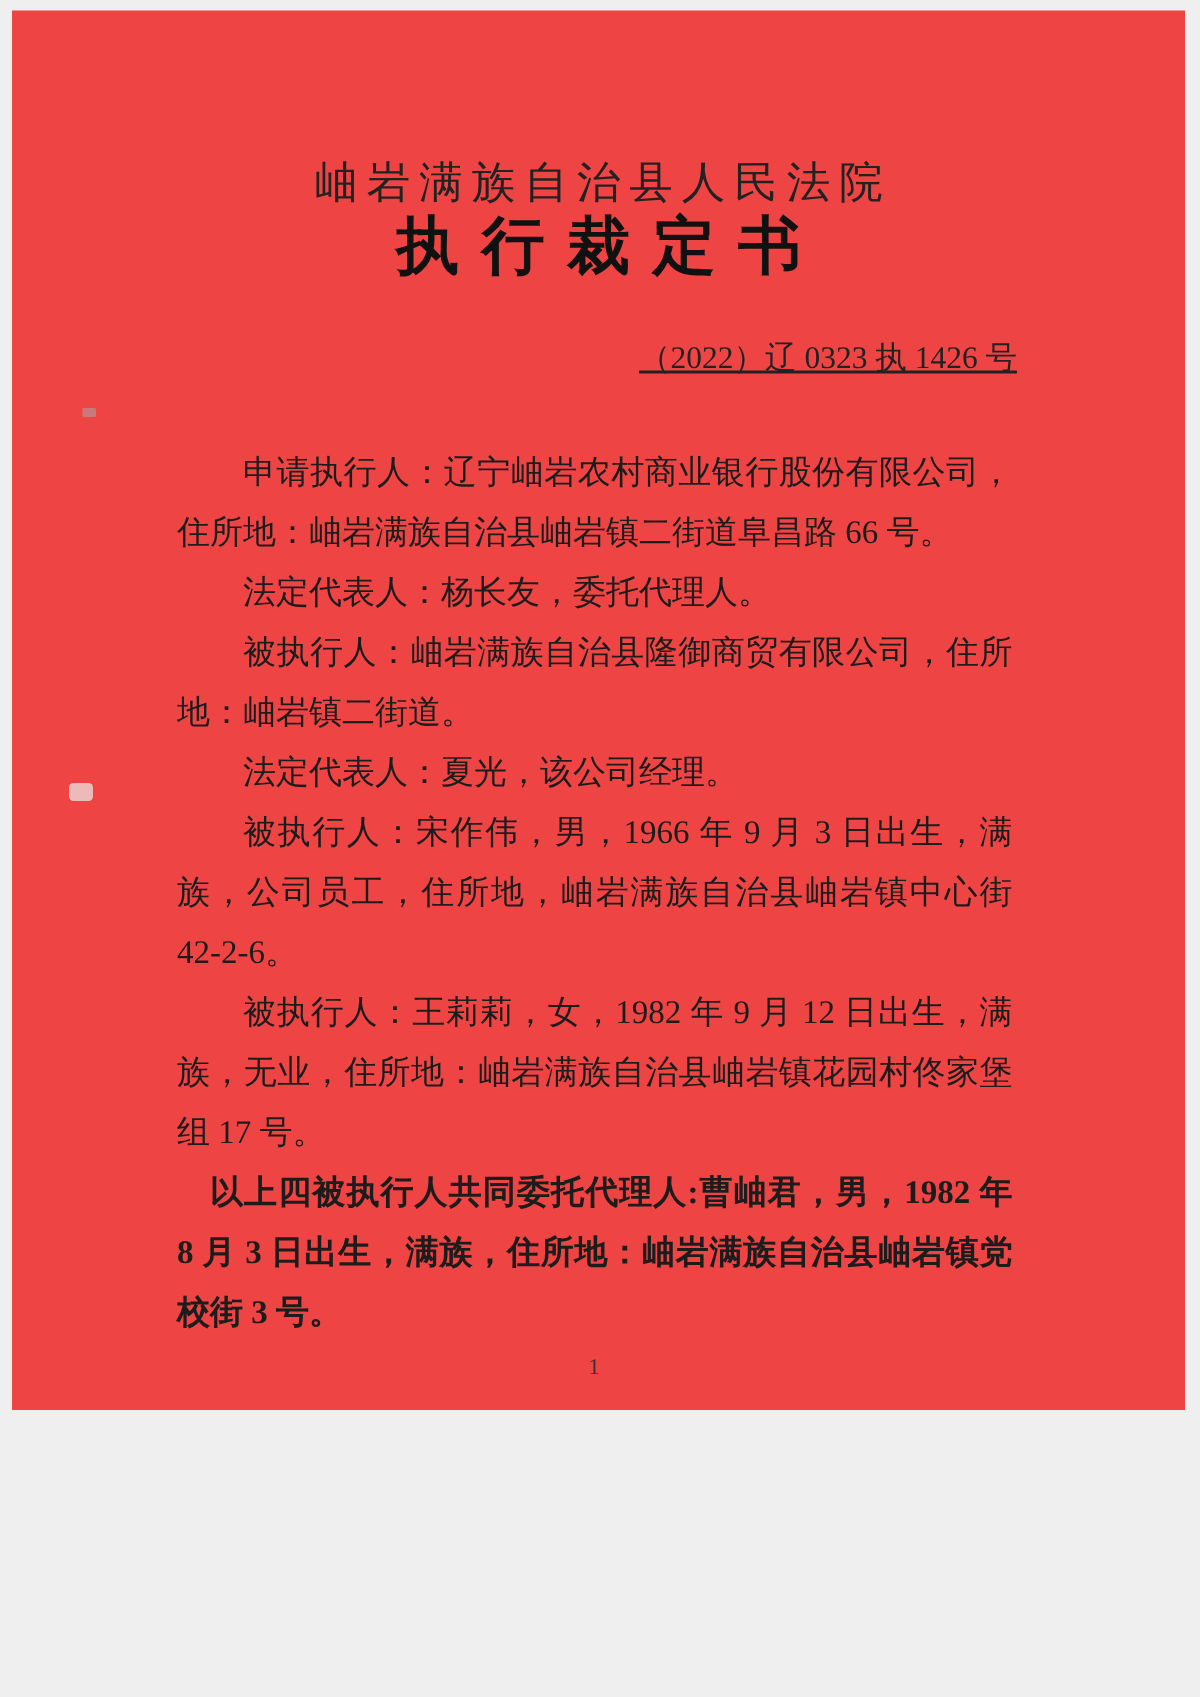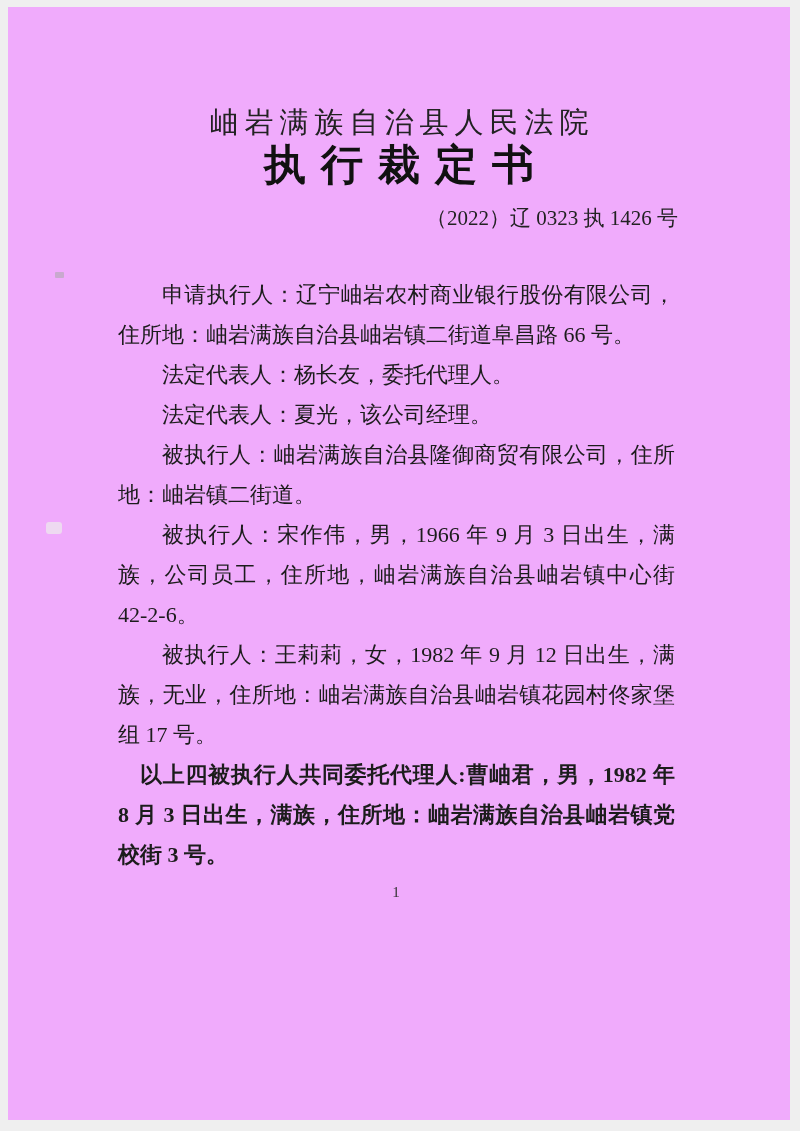--- a/index.html
+++ b/index.html
@@ -12,22 +12,22 @@
     background: #efefef;
     position: relative;
     overflow: hidden;
     font-family: "Liberation Serif", "DejaVu Serif", serif;
   }
   .page {
     position: absolute;
     left: 8px;
     top: 7px;
     width: 782px;
-    height: 1113px;
-    background: #f0abfc;
+    height: 933px;
+    background: #ef4444;
   }
   .court-name {
     margin: 99px 0 0 0;
     text-align: center;
     font-size: 29px;
     font-weight: normal;
     letter-spacing: 6px;
     text-indent: 6px;
     line-height: 1.15;
     color: #222;
@@ -36,26 +36,27 @@
     margin: 5px 0 0 0;
     text-align: center;
     font-size: 42px;
     font-weight: bold;
     letter-spacing: 15px;
     text-indent: 15px;
     line-height: 1.0;
     color: #111;
   }
   .case-no {
-    margin-top: 20px;
+    margin-top: 40px;
     padding-right: 112px;
     text-align: right;
     font-size: 21px;
     line-height: 1.15;
     color: #222;
+    text-decoration: underline;
   }
   .body-text {
     margin: 45px 115px 0 110px;
   }
   .body-text p {
     margin: 0;
     font-size: 22px;
     line-height: 40px;
     text-align: justify;
     text-indent: 2em;
@@ -101,22 +102,22 @@
 
   <h1 class="court-name">岫岩满族自治县人民法院</h1>
 
   <h2 class="doc-title">执行裁定书</h2>
 
   <div class="case-no">（2022）辽 0323 执 1426 号</div>
 
   <div class="body-text">
     <p>申请执行人：辽宁岫岩农村商业银行股份有限公司，住所地：岫岩满族自治县岫岩镇二街道阜昌路 66 号。</p>
     <p>法定代表人：杨长友，委托代理人。</p>
+    <p>被执行人：岫岩满族自治县隆御商贸有限公司，住所地：岫岩镇二街道。</p>
     <p>法定代表人：夏光，该公司经理。</p>
-    <p>被执行人：岫岩满族自治县隆御商贸有限公司，住所地：岫岩镇二街道。</p>
     <p>被执行人：宋作伟，男，1966 年 9 月 3 日出生，满族，公司员工，住所地，岫岩满族自治县岫岩镇中心街 42-2-6。</p>
     <p>被执行人：王莉莉，女，1982 年 9 月 12 日出生，满族，无业，住所地：岫岩满族自治县岫岩镇花园村佟家堡组 17 号。</p>
     <p class="small-indent">以上四被执行人共同委托代理人:曹岫君，男，1982 年 8 月 3 日出生，满族，住所地：岫岩满族自治县岫岩镇党校街 3 号。</p>
 
     <div class="page-num">1</div>
   </div>
 
   <div class="speck-dark"></div>
   <div class="speck-light"></div>
 

